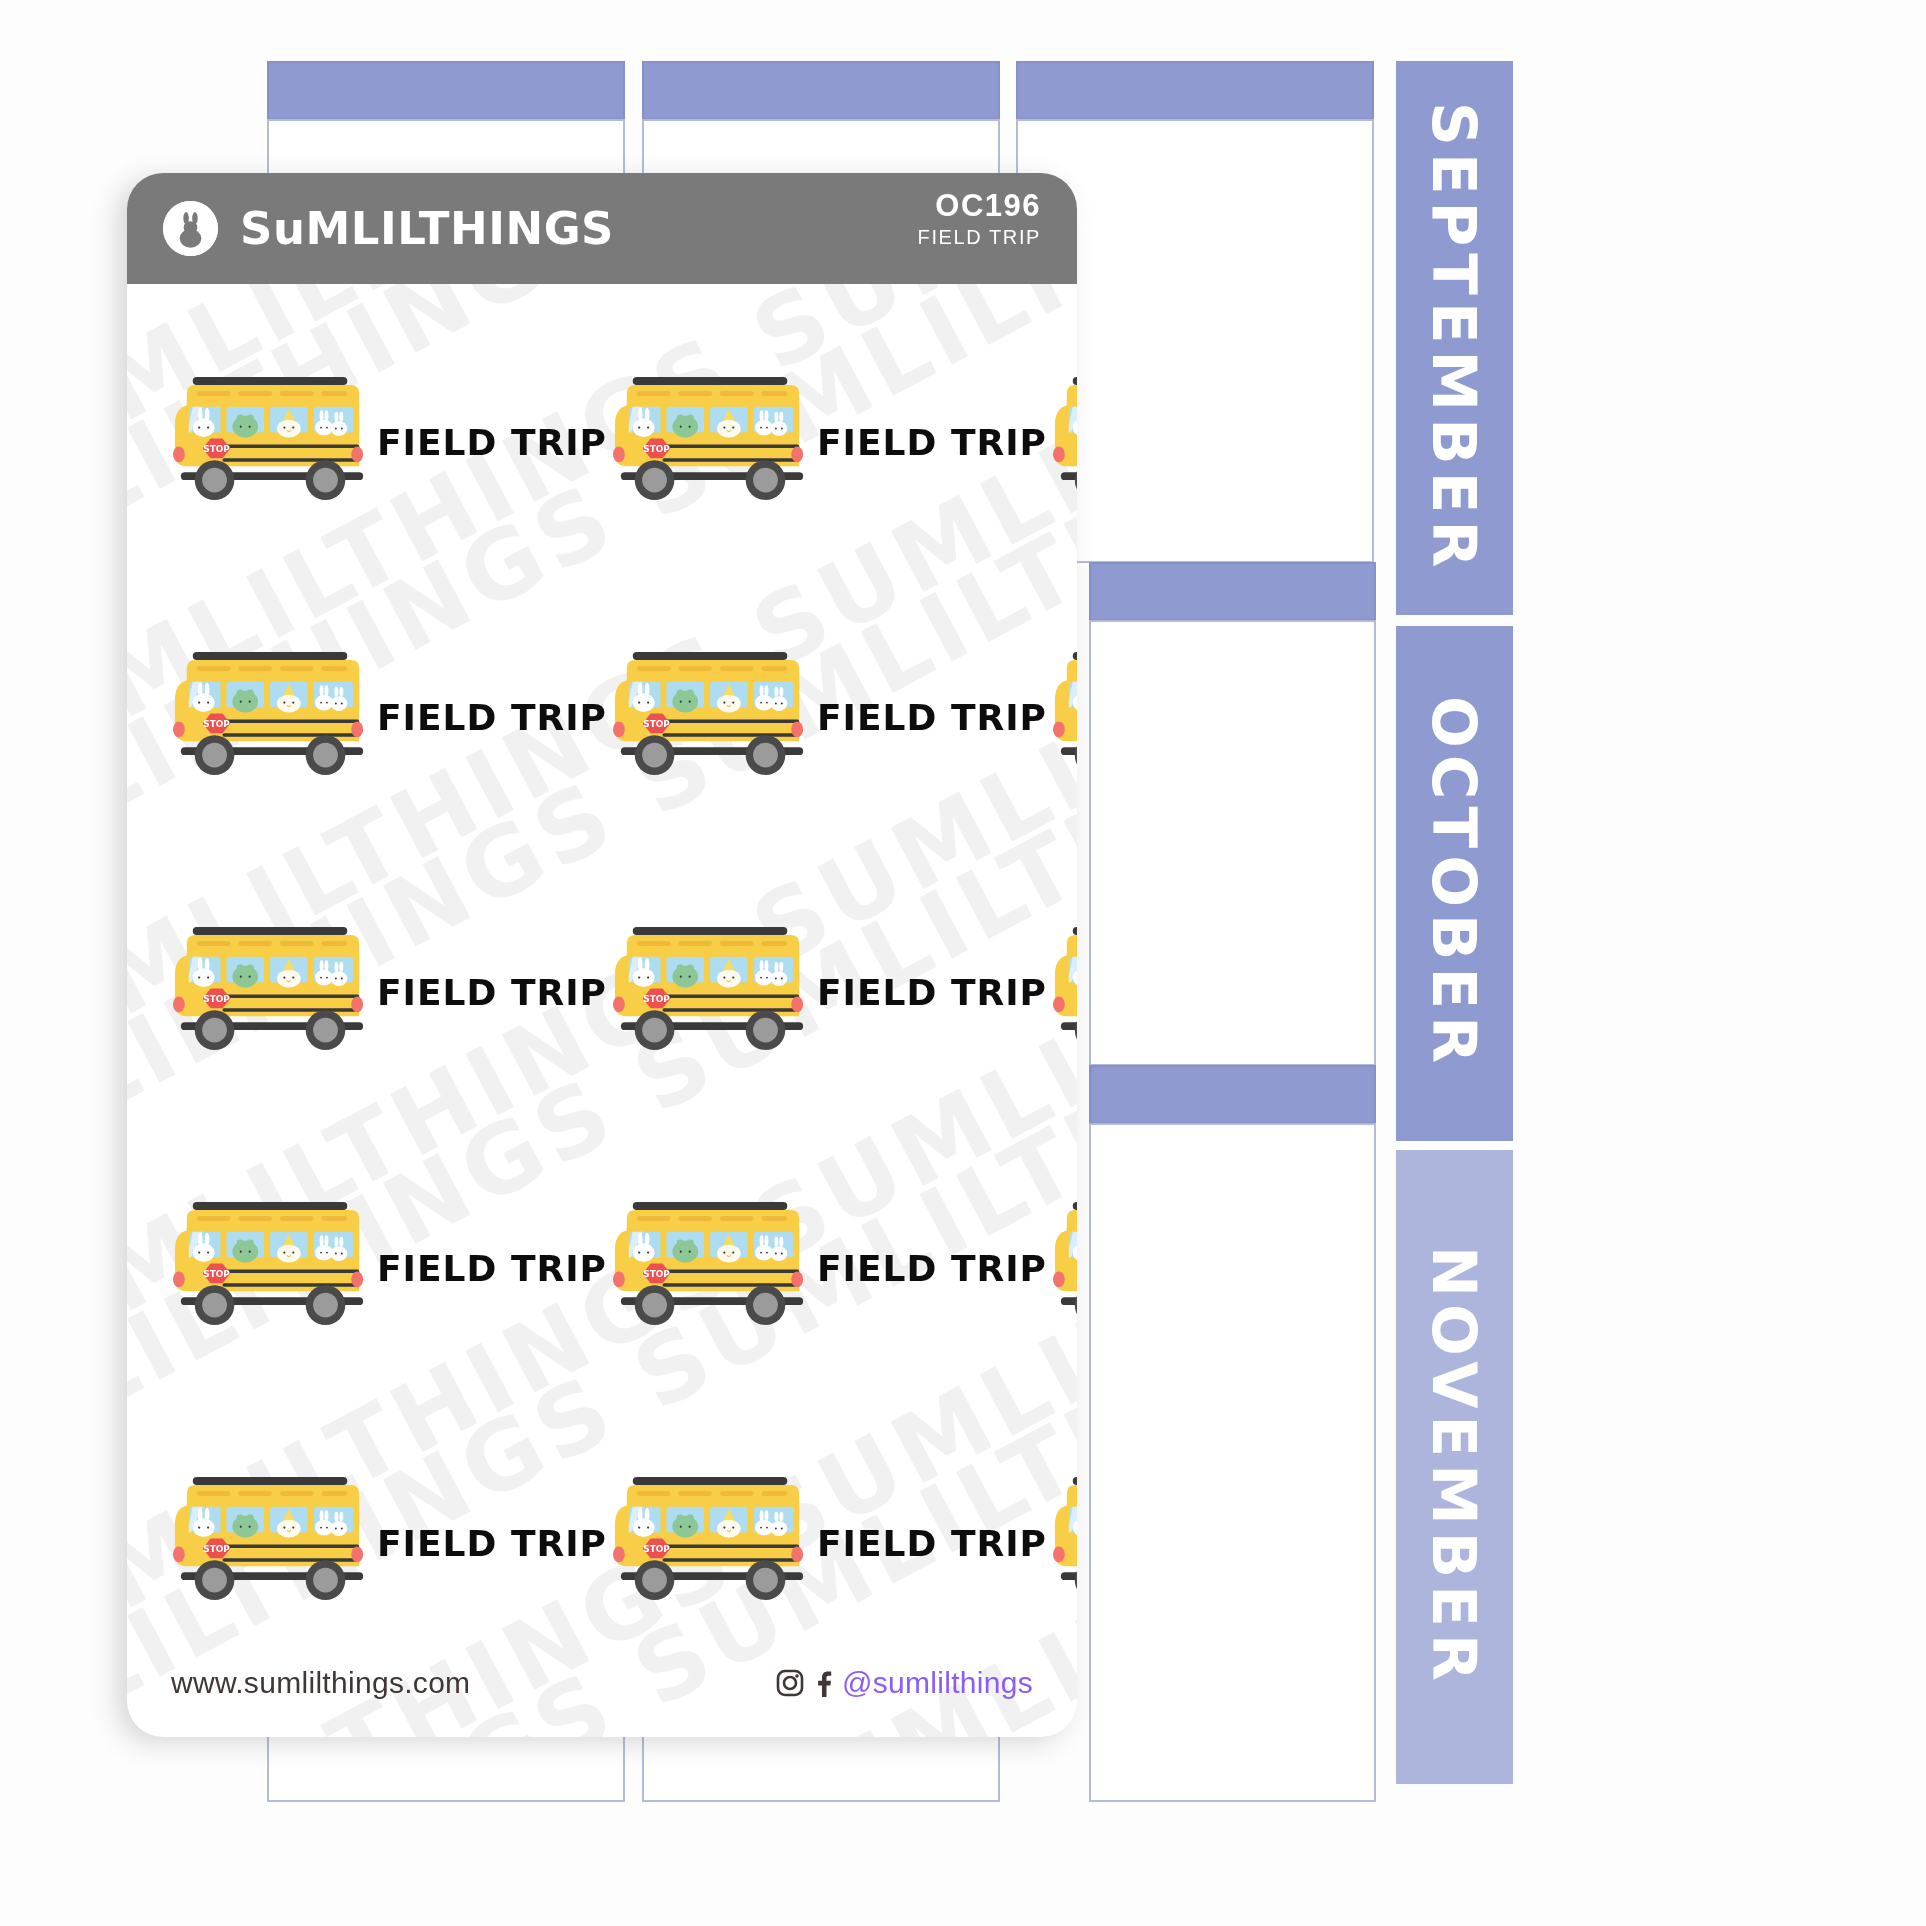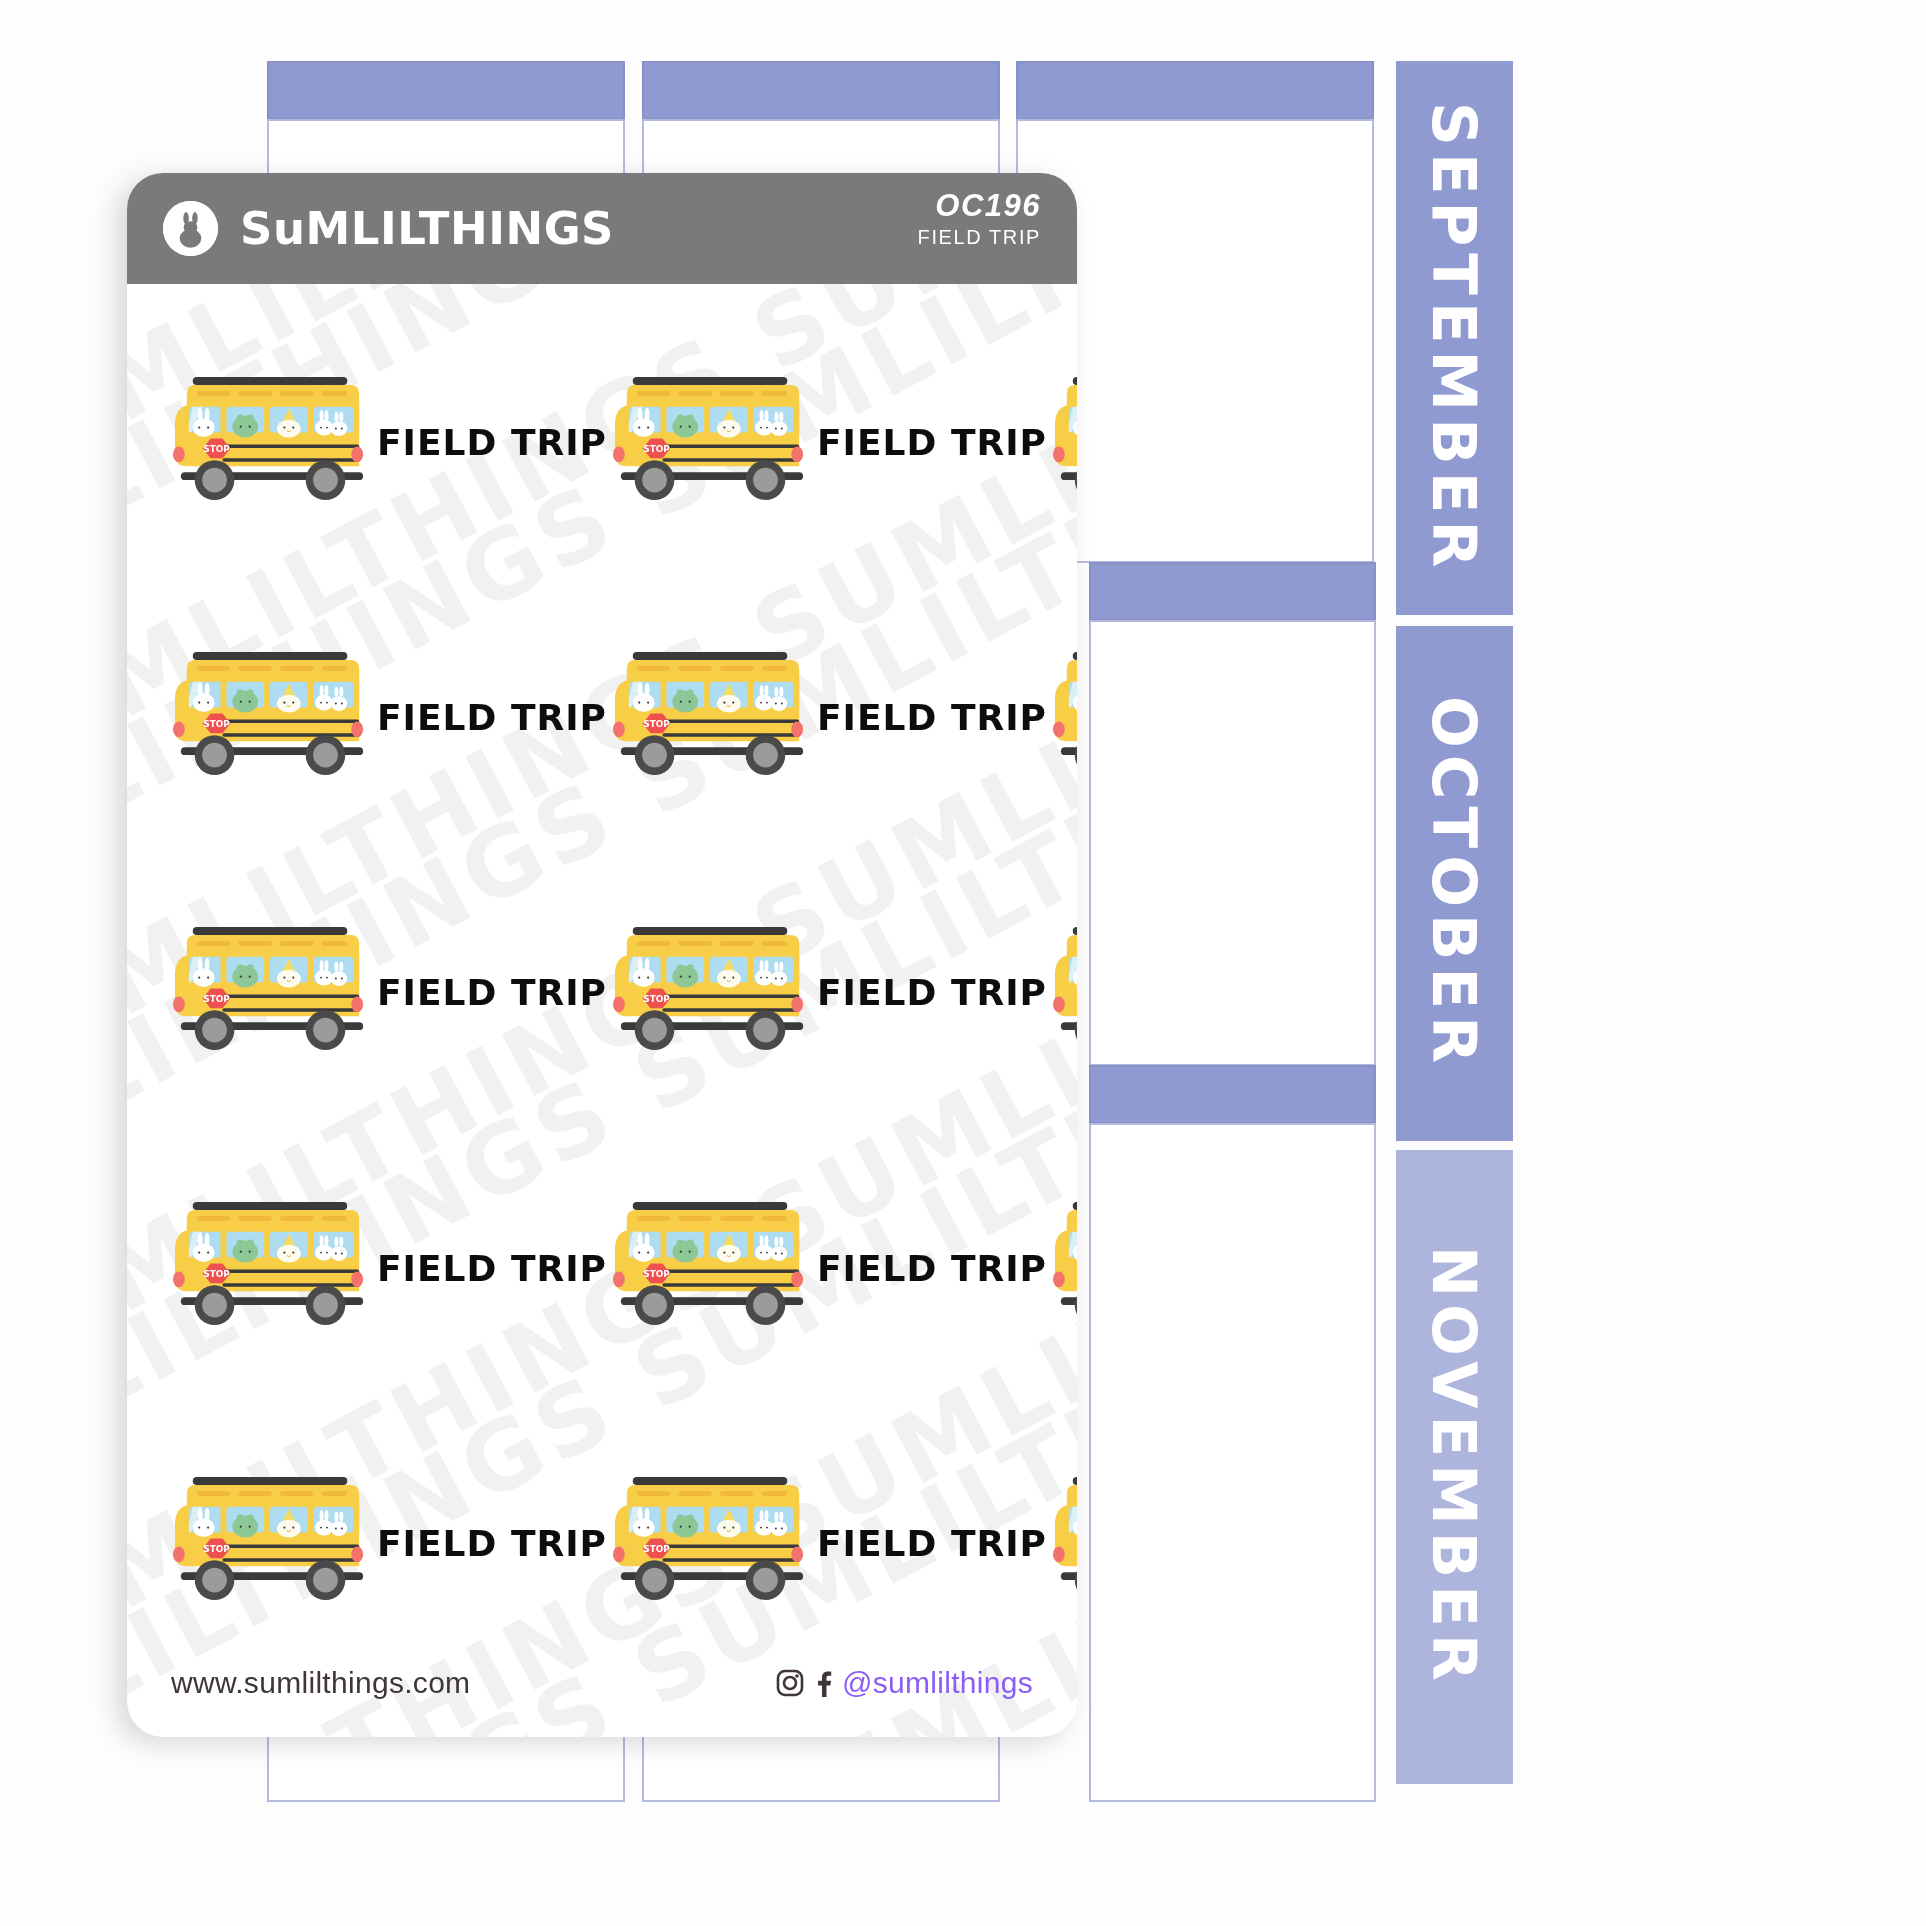--- a/index.html
+++ b/index.html
@@ -73,21 +73,21 @@
     font-weight: 700;
     font-size: 45px;
     letter-spacing: 0.5px;
   }
   .sku {
     position: absolute; right: 36px; top: 16px;
     text-align: right;
     color: #ffffff;
     font-family: "Liberation Sans", sans-serif;
   }
-  .sku-code { font-size: 31px; font-weight: 700; letter-spacing: 1.5px; line-height: 1.1; font-style: italic; }
+  .sku-code { font-size: 31px; font-weight: 700; letter-spacing: 1.5px; line-height: 1.1; }
   .sku-name { font-size: 20px; font-weight: 400; letter-spacing: 1.6px; margin-top: 3px; }
 
   
   .watermark {
     position: absolute; left: -79px; top: 99px;
     width: 1168px; height: 1485px;
     pointer-events: none;
     overflow: hidden;
   }
   .wm-row {

